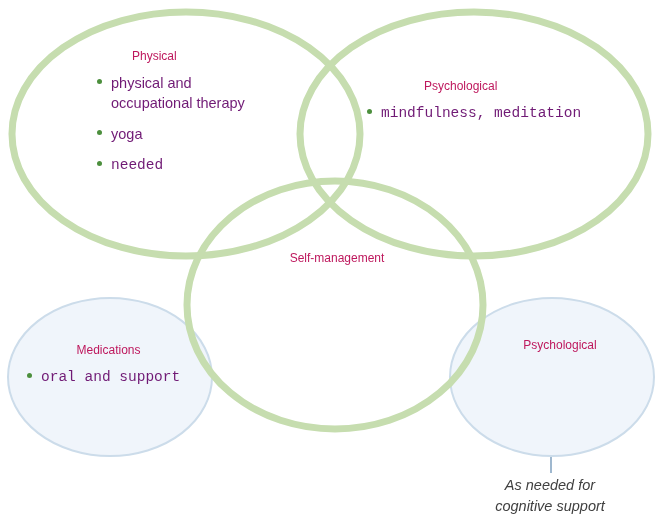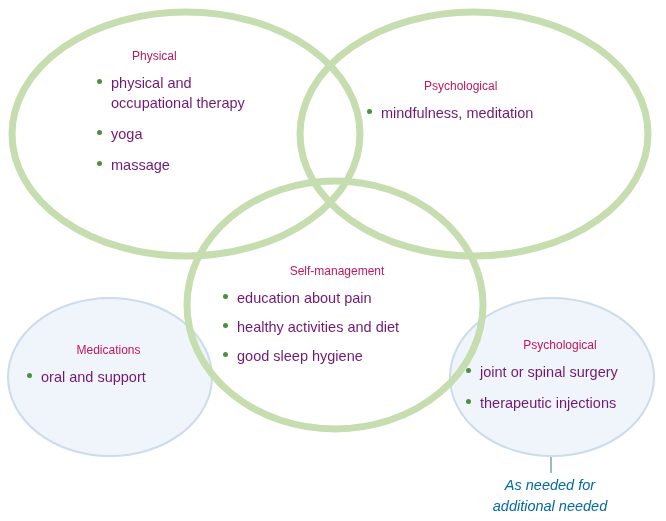--- a/index.html
+++ b/index.html
@@ -48,50 +48,50 @@
   }
   .bullets li {
     position: relative;
     padding-left: 15px;
     margin-bottom: 11px;
     color: #701a75;
     font-size: 14.5px;
     line-height: 20px;
     white-space: pre-line;
   }
-  .bullets li:last-child { margin-bottom: 0; }
+  .bullets li:last-child { margin-bottom: 0; font-family: Liberation Mono, monospace; }
   .bullets li::before {
     content: "";
     position: absolute;
     left: 1px;
     top: 6px;
     width: 5px;
     height: 5px;
     border-radius: 50%;
     background: #4c8f3d;
   }
 
   
   #group-physical      { left: 96px;  top: 46px;  width: 210px; }
   #group-physical .group-title { margin-left: 36px; }
   #group-psychological { left: 366px; top: 76px;  width: 250px; }
   #group-psychological .group-title { margin-left: 58px; }
-  #group-selfmgmt      { left: 222px; top: 261px; width: 230px; }
+  #group-selfmgmt      { left: 222px; top: 248px; width: 230px; }
   #group-selfmgmt .bullets li { margin-bottom: 9px; }
   #group-medications   { left: 26px;  top: 340px; width: 165px; }
   #group-interventions { left: 465px; top: 335px; width: 190px; }
 
   
   #footnote {
     position: absolute;
     left: 452px;
     top: 475px;
     width: 196px;
     text-align: center;
-    color: #0369a1;
+    color: #404040;
     font-style: italic;
     font-size: 14.5px;
     line-height: 21px;
   }
 </style>
 </head>
 <body>
 
 <div id="stage">
 
@@ -106,53 +106,44 @@
     <ellipse cx="474" cy="134" rx="174" ry="122" fill="none" stroke="#c6ddaf" stroke-width="7"></ellipse>
     <ellipse cx="335" cy="305" rx="148" ry="124" fill="none" stroke="#c6ddaf" stroke-width="7"></ellipse>
   </svg>
 
   <div class="group" id="group-physical">
     <div class="group-title">Physical</div>
     <ul class="bullets">
       <li>physical and
 occupational therapy</li>
       <li>yoga</li>
-      <li>massage</li>
+      <li>needed</li>
     </ul>
   </div>
 
   <div class="group" id="group-psychological">
     <div class="group-title">Psychological</div>
     <ul class="bullets">
       <li>mindfulness, meditation</li>
     </ul>
   </div>
 
   <div class="group" id="group-selfmgmt">
     <div class="group-title title-center">Self-management</div>
-    <ul class="bullets">
-      <li>education about pain</li>
-      <li>healthy activities and diet</li>
-      <li>good sleep hygiene</li>
-    </ul>
   </div>
 
   <div class="group" id="group-medications">
     <div class="group-title title-center">Medications</div>
     <ul class="bullets">
       <li>oral and support</li>
     </ul>
   </div>
 
   <div class="group" id="group-interventions">
     <div class="group-title title-center">Psychological</div>
-    <ul class="bullets">
-      <li>joint or spinal surgery</li>
-      <li>therapeutic injections</li>
-    </ul>
   </div>
 
   <div id="footnote">
     <div>As needed for</div>
-    <div>additional needed</div>
+    <div>cognitive support</div>
   </div>
 
 </div>
 
 </body></html>

